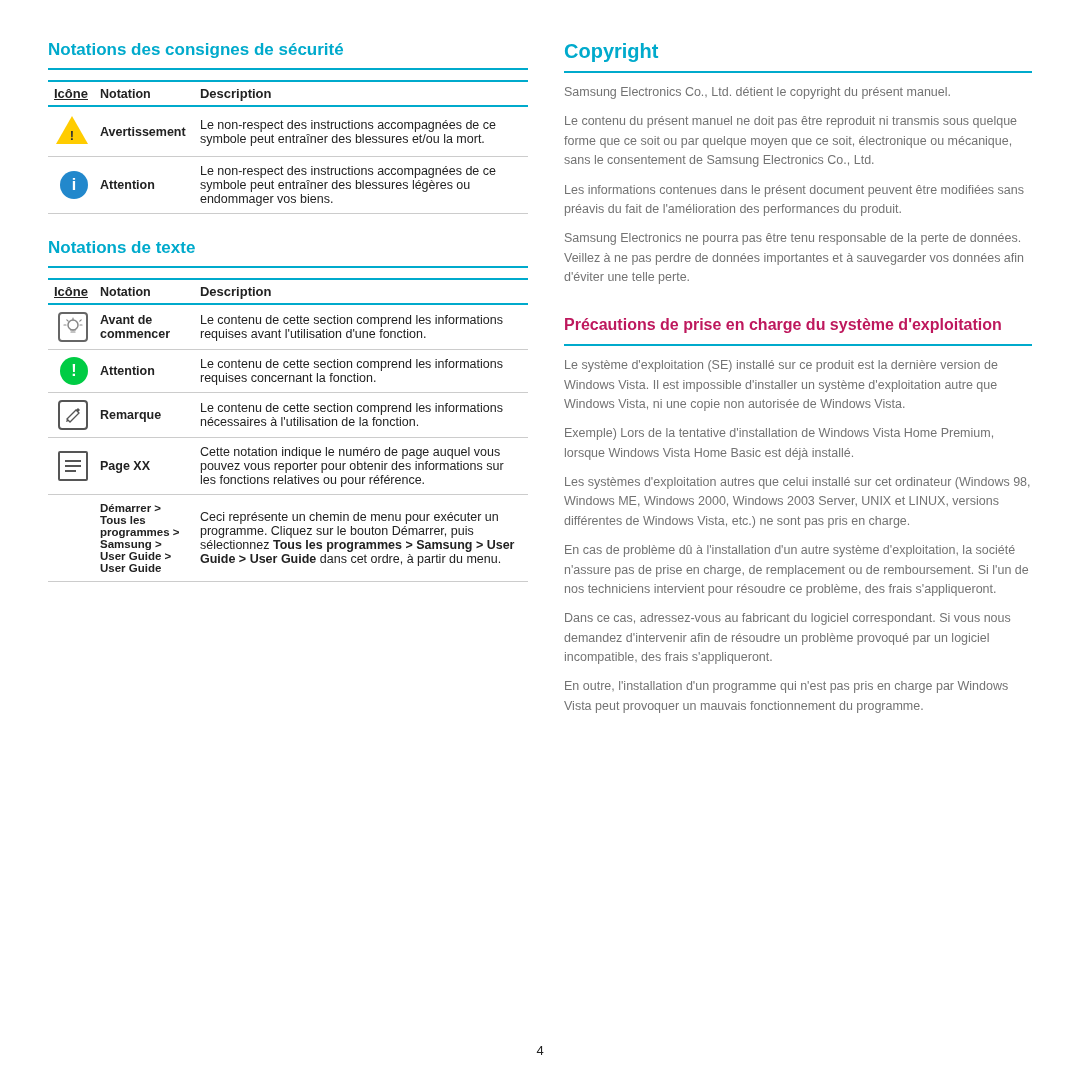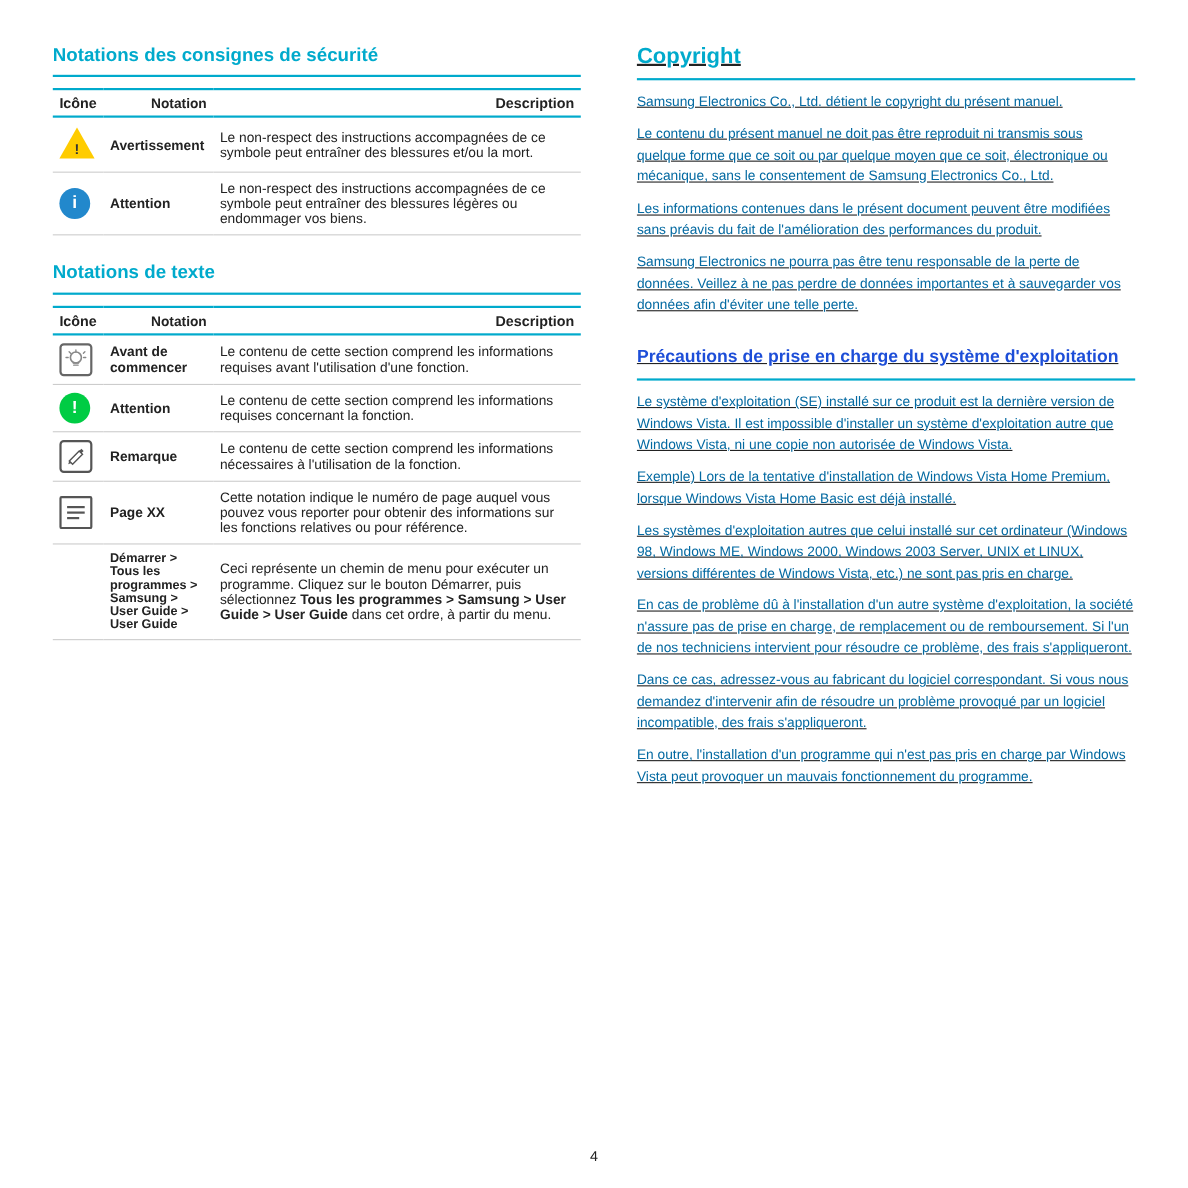--- a/index.html
+++ b/index.html
@@ -11,29 +11,28 @@
       font-size: 13px;
       color: #222;
       overflow: hidden;
     }
     .page {
       width: 1080px;
       height: 854px;
       padding: 40px 48px 34px 48px;
       display: flex;
       flex-direction: row;
-      gap: 51px;
+      gap: 36px;
     }
     .left-col {
       width: 480px;
       flex-shrink: 0;
     }
     .right-col {
       flex: 1;
-      text-decoration: underline;
     }
     .section-title {
       color: #00aacc;
       font-size: 17px;
       font-weight: bold;
       margin-bottom: 8px;
     }
     .section-divider {
       border: none;
       border-top: 2px solid #00aacc;
@@ -44,36 +43,37 @@
     }
     table {
       width: 100%;
       border-collapse: collapse;
     }
     table thead tr {
       border-top: 2px solid #00aacc;
       border-bottom: 2px solid #00aacc;
     }
     table thead th {
-      text-align: right;
+      text-align: left;
       padding: 4px 6px;
       font-weight: bold;
       font-size: 13px;
     }
     table tbody tr {
       border-bottom: 1px solid #ccc;
     }
     table tbody td {
       padding: 7px 6px;
       vertical-align: middle;
       font-size: 12.5px;
     }
     .icon-cell {
       width: 40px;
-      text-align: left;
+      text-align: right;
+      text-decoration: underline;
     }
     .notation-cell {
       width: 100px;
       font-weight: bold;
       font-size: 12.5px;
     }
     .warn-icon-wrap {
       display: inline-block;
       position: relative;
       width: 32px;
@@ -171,31 +171,31 @@
       font-size: 20px;
       font-weight: bold;
       margin-bottom: 8px;
     }
     .samsung-heading {
       font-weight: bold;
       font-size: 13px;
       margin-bottom: 8px;
     }
     .precautions-title {
-      color: #1d4ed8;
+      color: #be185d;
       font-size: 16px;
       font-weight: bold;
       margin-bottom: 8px;
       line-height: 1.3;
     }
     .body-text {
       font-size: 12.5px;
       line-height: 1.55;
       margin-bottom: 10px;
-      color: #0369a1;
+      color: #737373;
     }
   </style>
 </head>
 <body>
 
 <div class="page">
 
   <div class="left-col">
 
     <div class="table-section">

